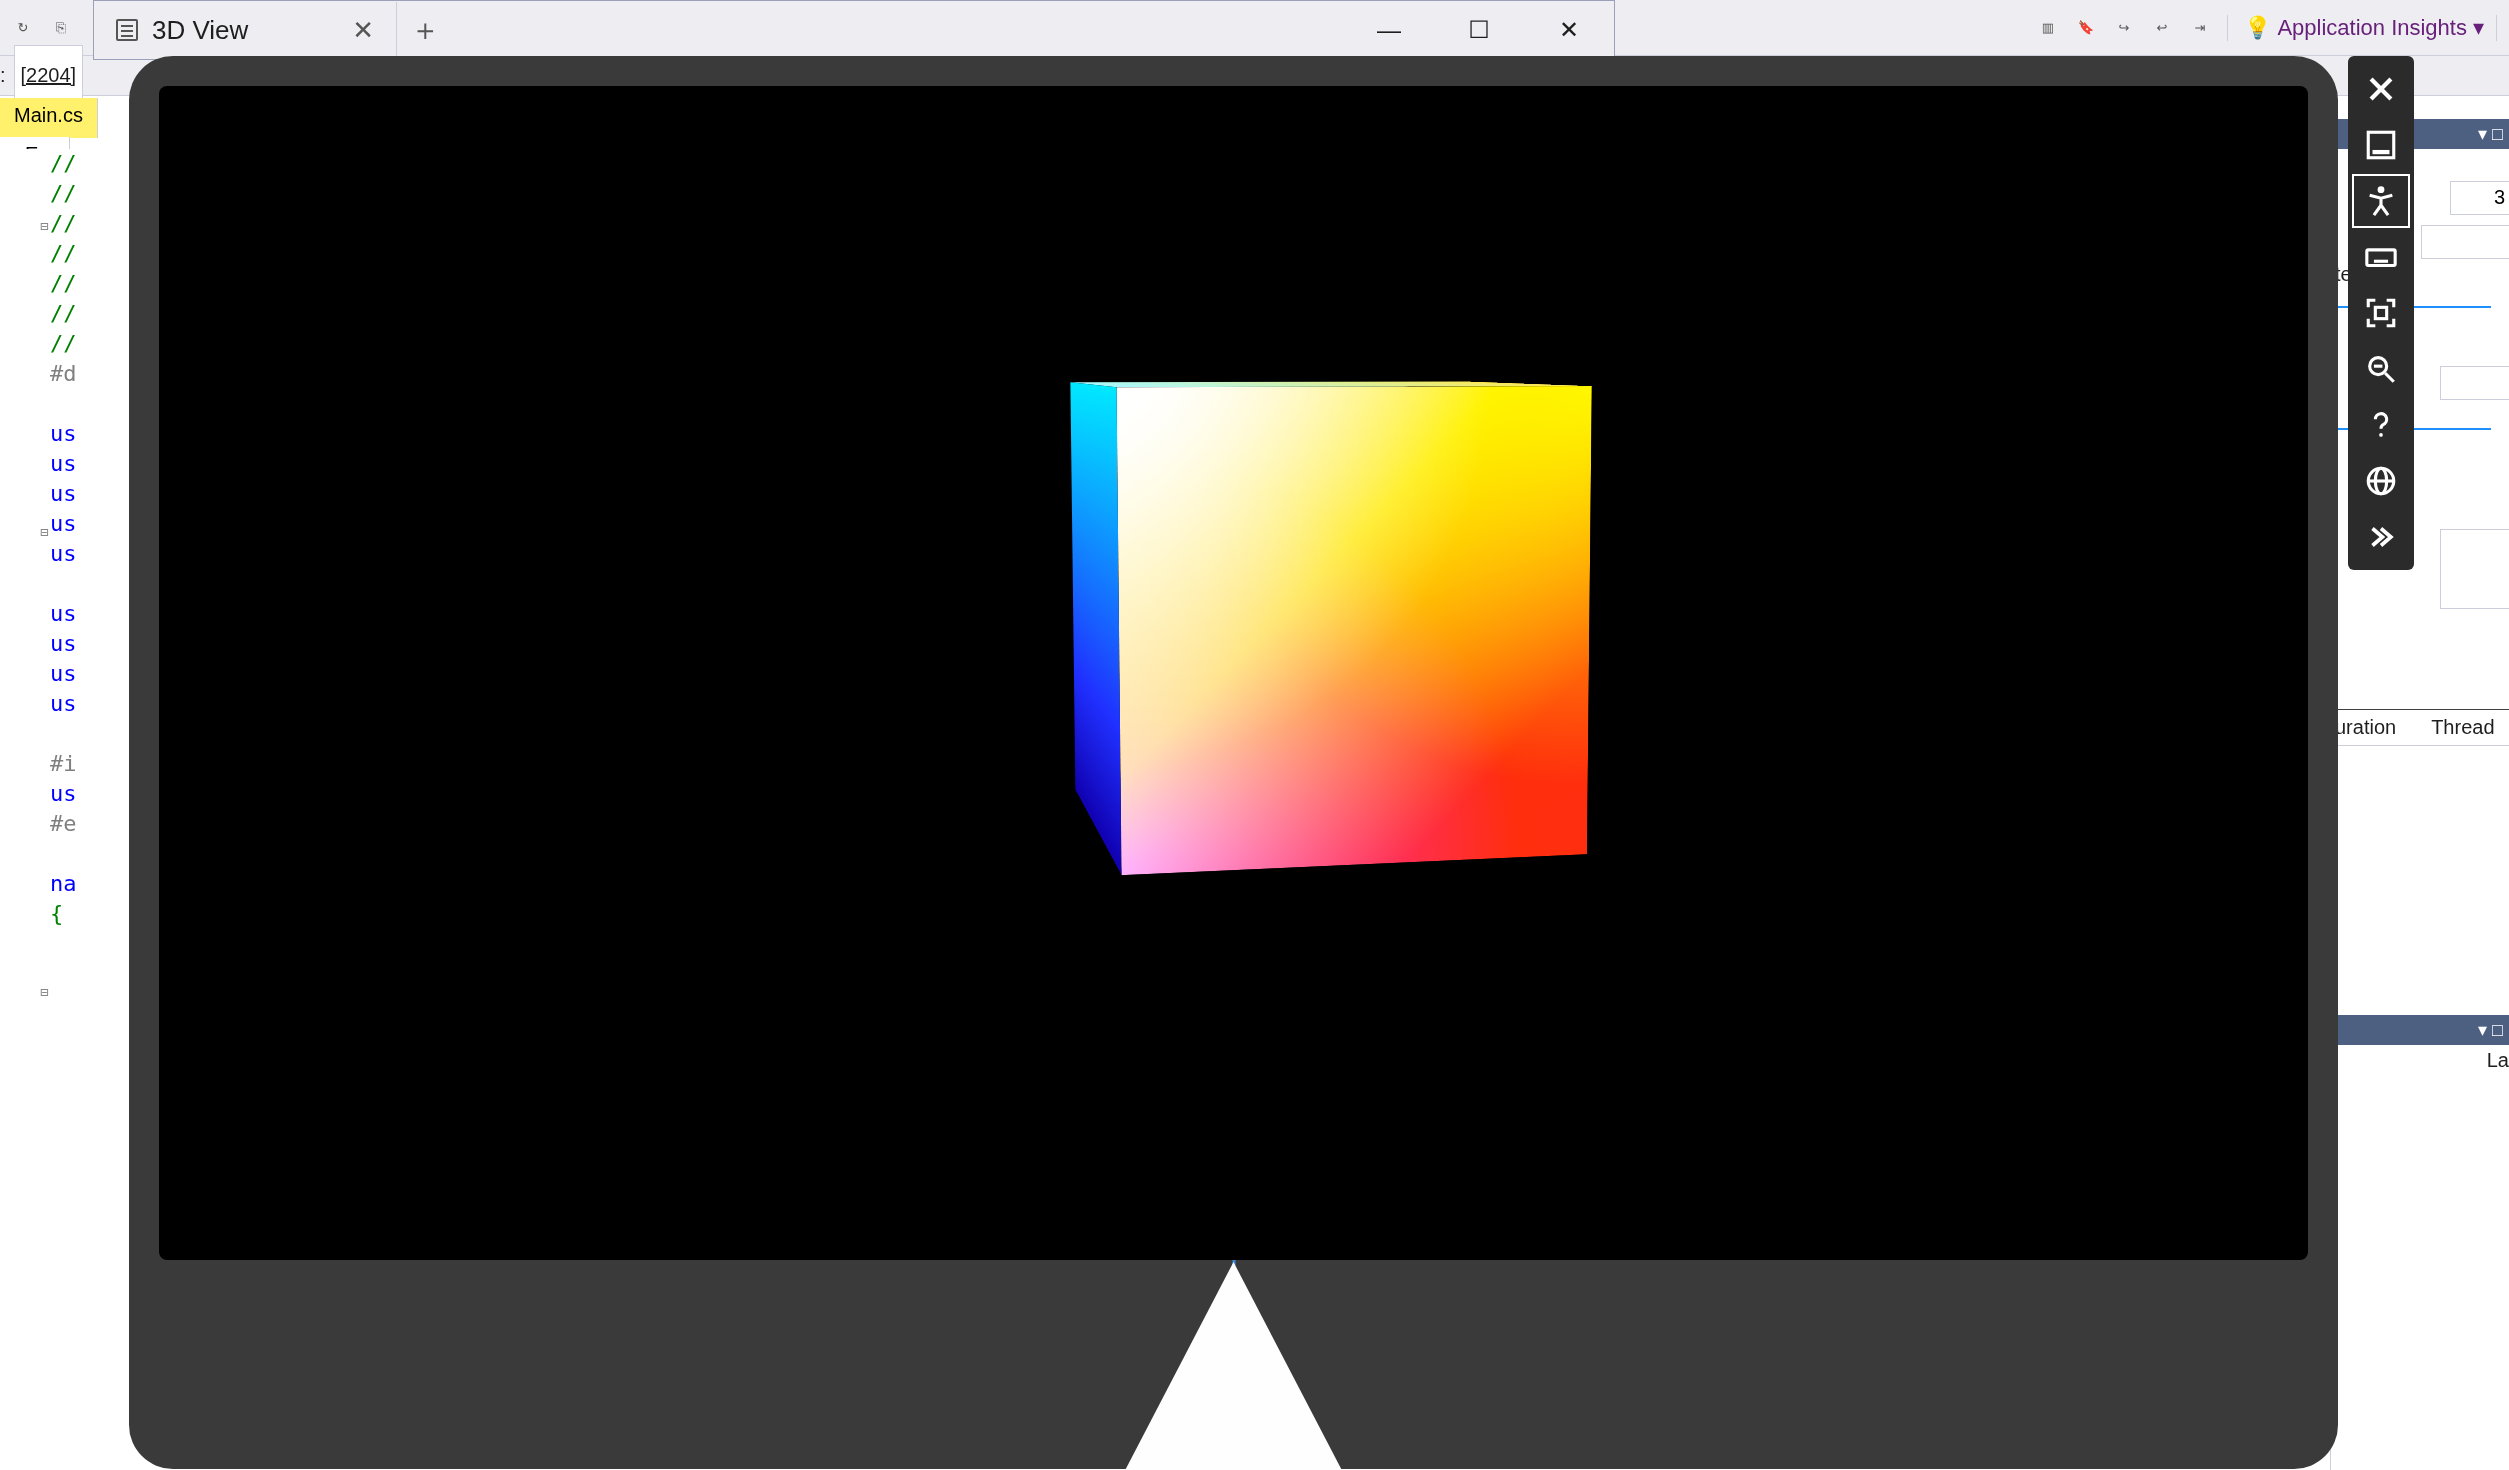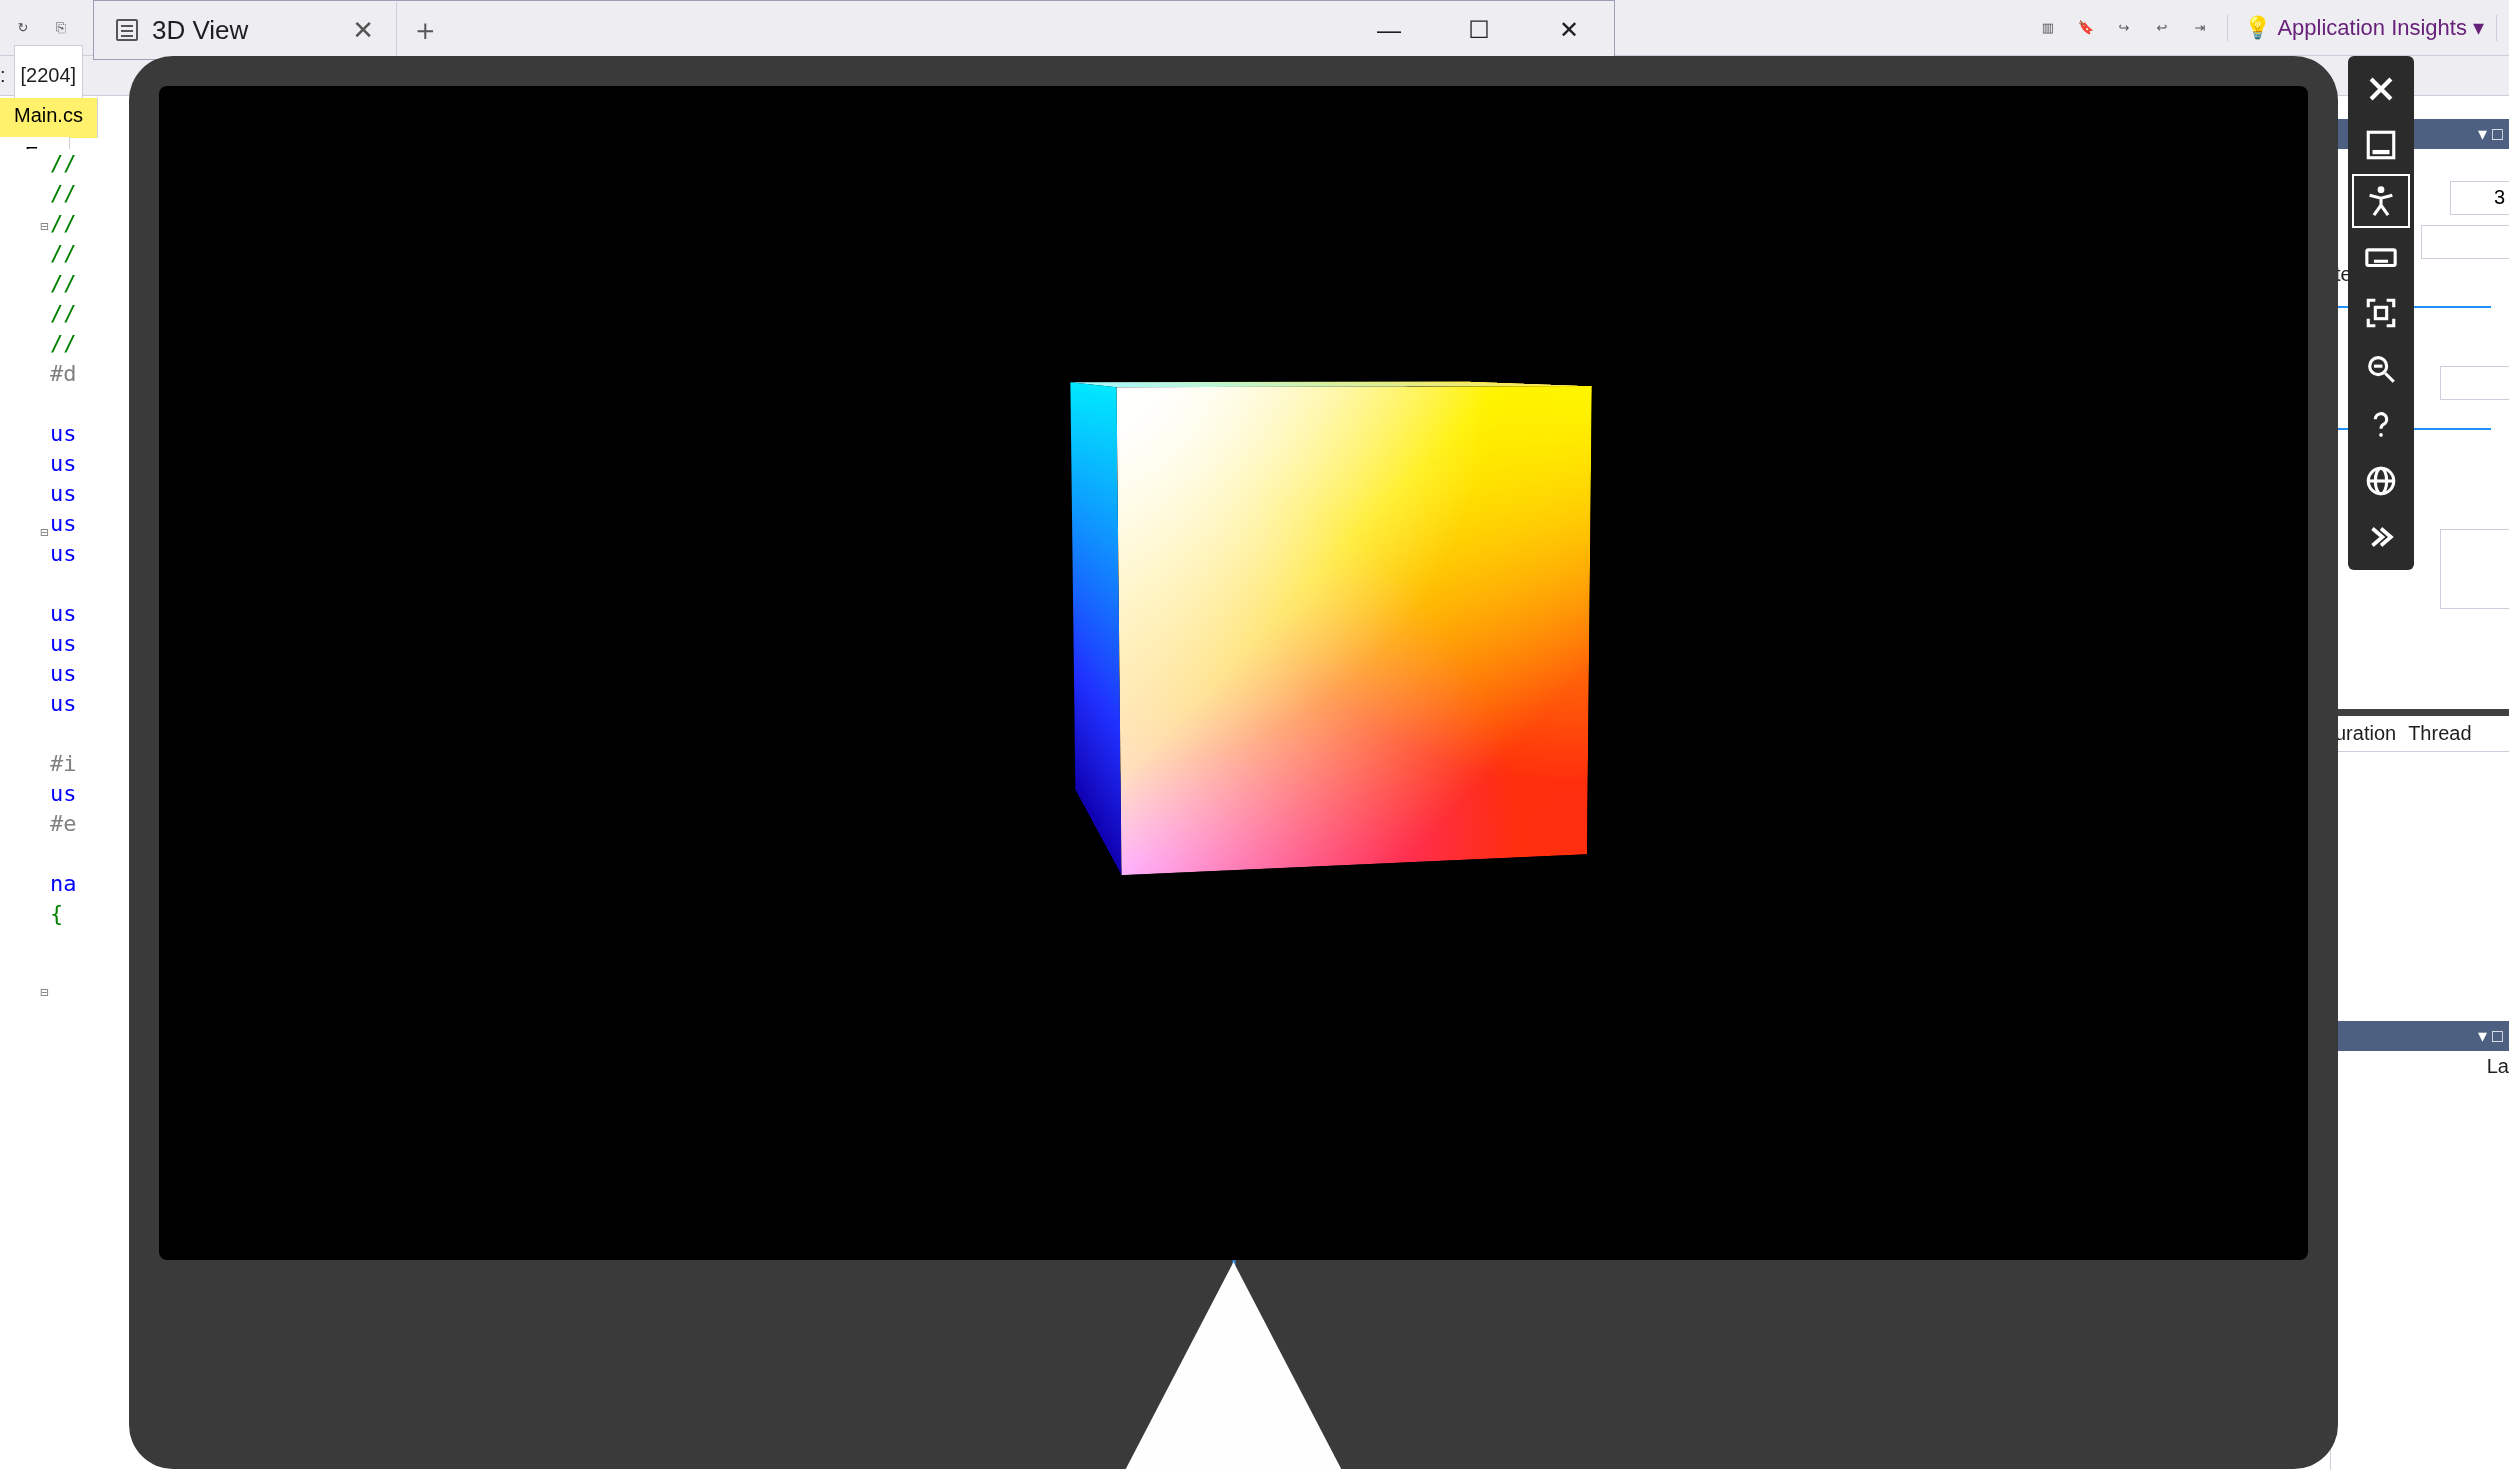--- a/index.html
+++ b/index.html
@@ -45,21 +45,21 @@
   .ide-second-row {
     position:absolute;
     top:56px; left:0; right:0; height:40px;
     background:#eeeef2;
     border-bottom:1px solid #cccedb;
     display:flex; align-items:center;
     font-size:20px;
     color:#1e1e1e;
   }
   .ide-second-row .pid-box{
-    border:1px solid #cccedb; background:#fff; padding:18px 6px; margin-left:8px;
+    border:1px solid #cccedb; background:#fff; padding:18px 6px; margin-left:8px;text-decoration:underline;
   }
 
   .ide-doc-tabs {
     position:absolute;
     top:98px; left:0;
     height:40px;
     display:flex;
     justify-content:center;
   }
   .doc-tab {
@@ -102,23 +102,23 @@
   }
   .ide-right-panel .field{
     border:1px solid #cccedb; height:34px; margin:10px 0 0 36px;
   }
   .ide-right-panel .lbl{ padding:4px 0 0 4px; color:#1e1e1e;}
   .ide-right-panel .graph-line{
     position:absolute; left:0; right:10%;
     border-bottom:2px solid #1e90ff;
   }
   .ide-right-panel .headers{
-    border-top:7px solid #404040;
+    border-top:1px solid #404040;
     border-bottom:1px solid #cccedb;
-    display:flex; gap:12px; padding:6px 4px; color:#1e1e1e;
+    display:flex; gap:35px; padding:6px 4px; color:#1e1e1e;
   }
 
   
   .win3d {
     position:absolute;
     top: 0;
     left: 93px;
     width: 1522px;
     height: 60px;
     background:#eeeef2;

